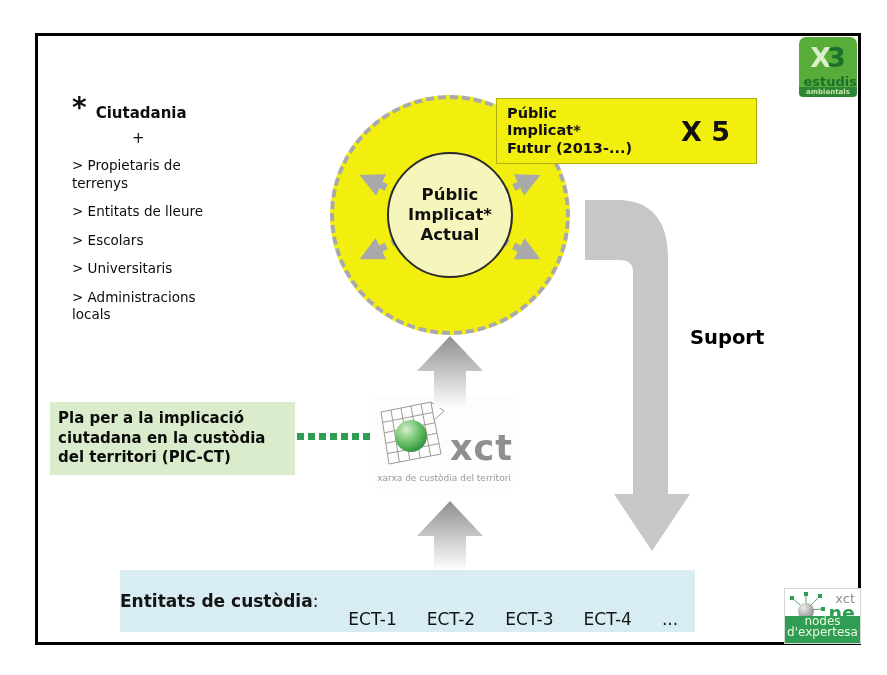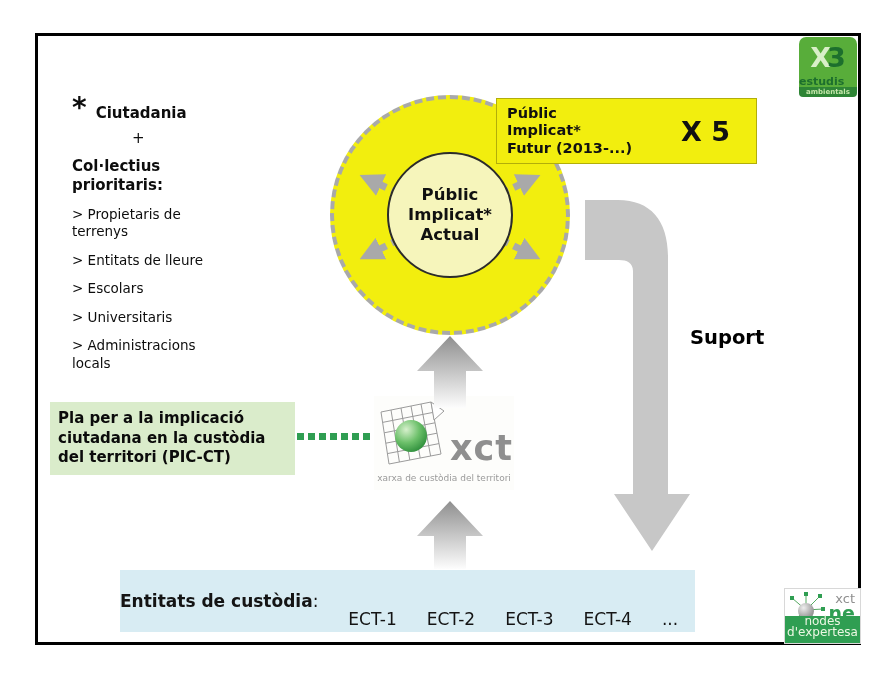--- a/index.html
+++ b/index.html
@@ -14,21 +14,21 @@
 
   
   #header{left:38px;top:36px;width:752px;height:52px;background:#68a763;z-index:2;display:flex;align-items:center;}
   #header .title{color:#f3f8ef;font-size:21px;padding-left:19px;letter-spacing:.3px;}
 
   
   #x3-logo{left:799px;top:37px;width:58px;height:60px;z-index:3;font-weight:bold;}
   #x3-logo .x3-top{height:40px;background:#58ad3a;border-radius:7px 7px 0 0;display:flex;align-items:center;justify-content:center;}
   #x3-logo .x3-x{color:#d9efc8;font-size:27px;}
   #x3-logo .x3-three{color:#1d6f2d;font-size:27px;margin-left:-4px;}
-  #x3-logo .x3-mid{height:10px;background:#58ad3a;color:#1d6f2d;font-size:11px;text-align:left;line-height:9px;}
+  #x3-logo .x3-mid{height:10px;background:#58ad3a;color:#1d6f2d;font-size:13px;text-align:right;line-height:9px;}
   #x3-logo .x3-bot{height:10px;background:#2e8535;color:#c4e6a9;font-size:7px;text-align:center;line-height:10px;border-radius:0 0 4px 4px;}
 
   
   #left-panel{left:72px;top:94px;width:200px;z-index:4;color:#0d0d0d;}
   .lp-row1{display:flex;}
   .lp-ast{font-size:28px;font-weight:bold;line-height:1;margin-right:9px;}
   .lp-h1{font-weight:bold;font-size:15px;margin-top:10px;}
   .lp-plus{font-size:15px;margin:7px 0 10px 60px;}
   .lp-h2{font-weight:bold;font-size:15px;width:120px;line-height:1.25;margin-bottom:11px;}
   .lp-item{font-size:13.5px;width:146px;line-height:1.3;margin-bottom:11px;}
@@ -96,21 +96,20 @@
     <div class="x3-mid">estudis</div>
     <div class="x3-bot">ambientals</div>
   </div>
 
   <div id="left-panel" class="abs">
     <div class="lp-row1">
       <span class="lp-ast">*</span>
       <span class="lp-h1">Ciutadania</span>
     </div>
     <div class="lp-plus">+</div>
-    <div class="lp-h2">Col·lectius prioritaris:</div>
     <div class="lp-item">&gt; Propietaris de terrenys</div>
     <div class="lp-item">&gt; Entitats de lleure</div>
     <div class="lp-item">&gt; Escolars</div>
     <div class="lp-item">&gt; Universitaris</div>
     <div class="lp-item">&gt; Administracions locals</div>
   </div>
 
   <div id="outer-circle" class="abs"></div>
 
   <svg id="svg-layer" class="abs" width="887" height="675" viewBox="0 0 887 675">

